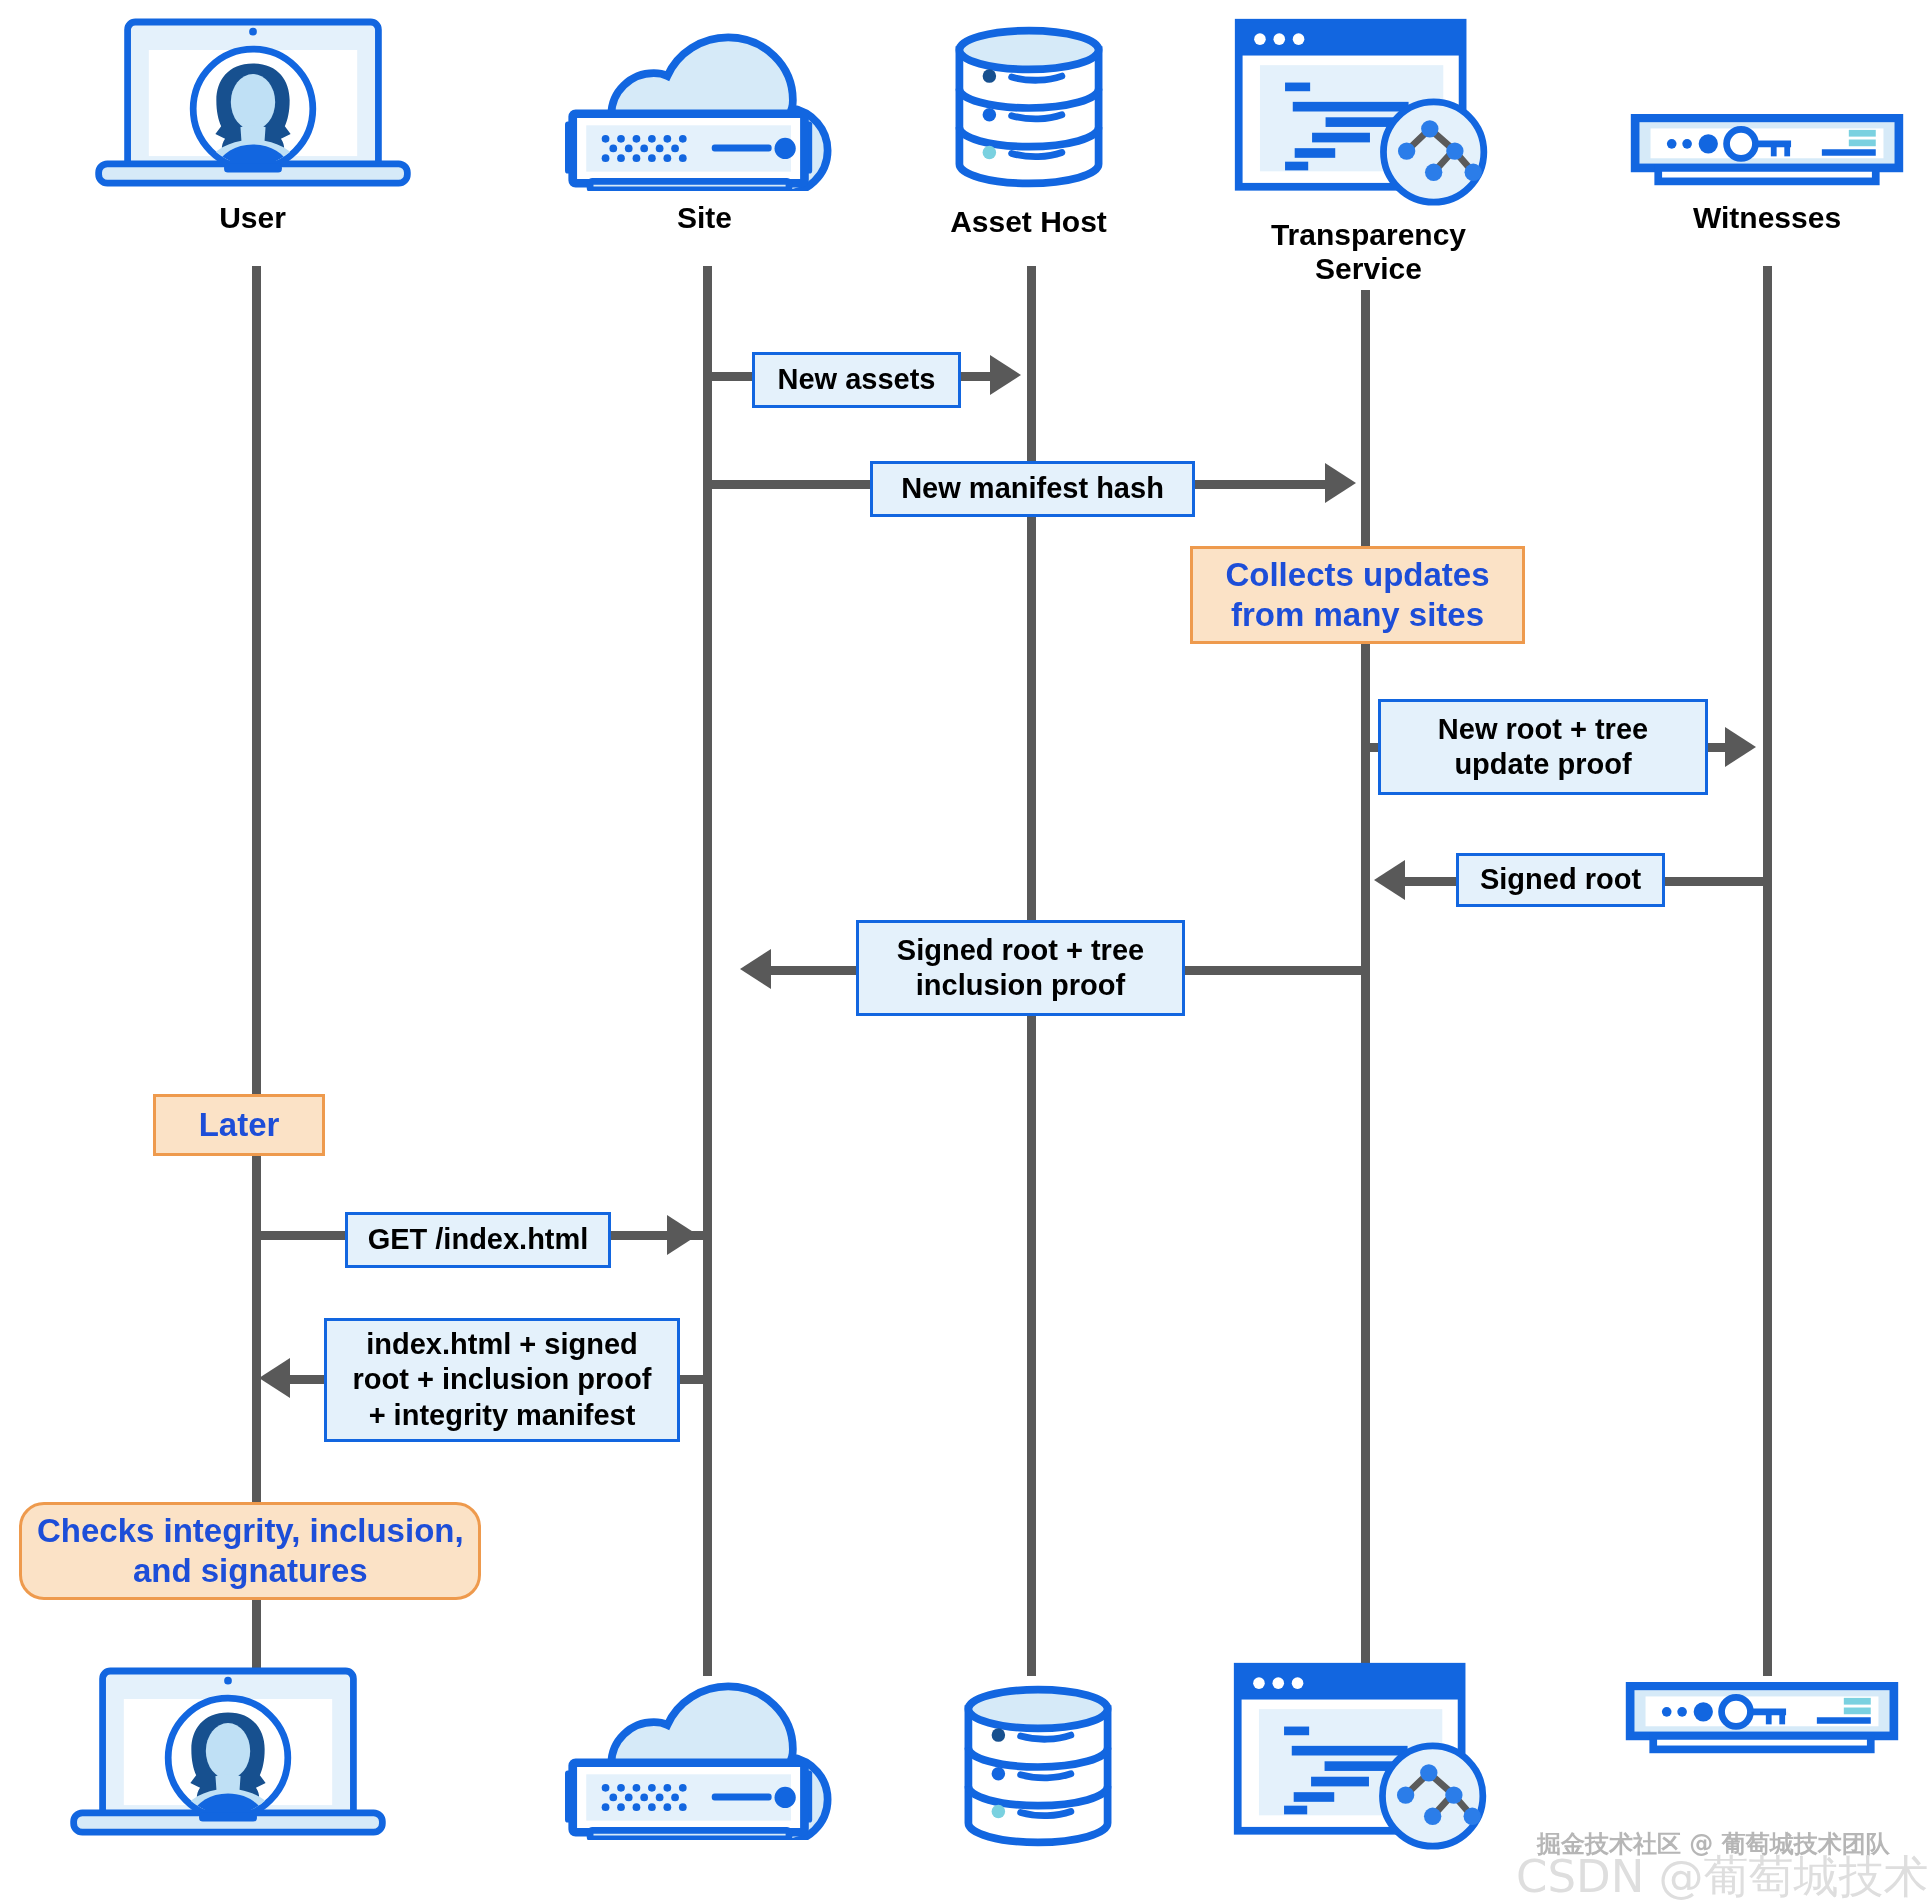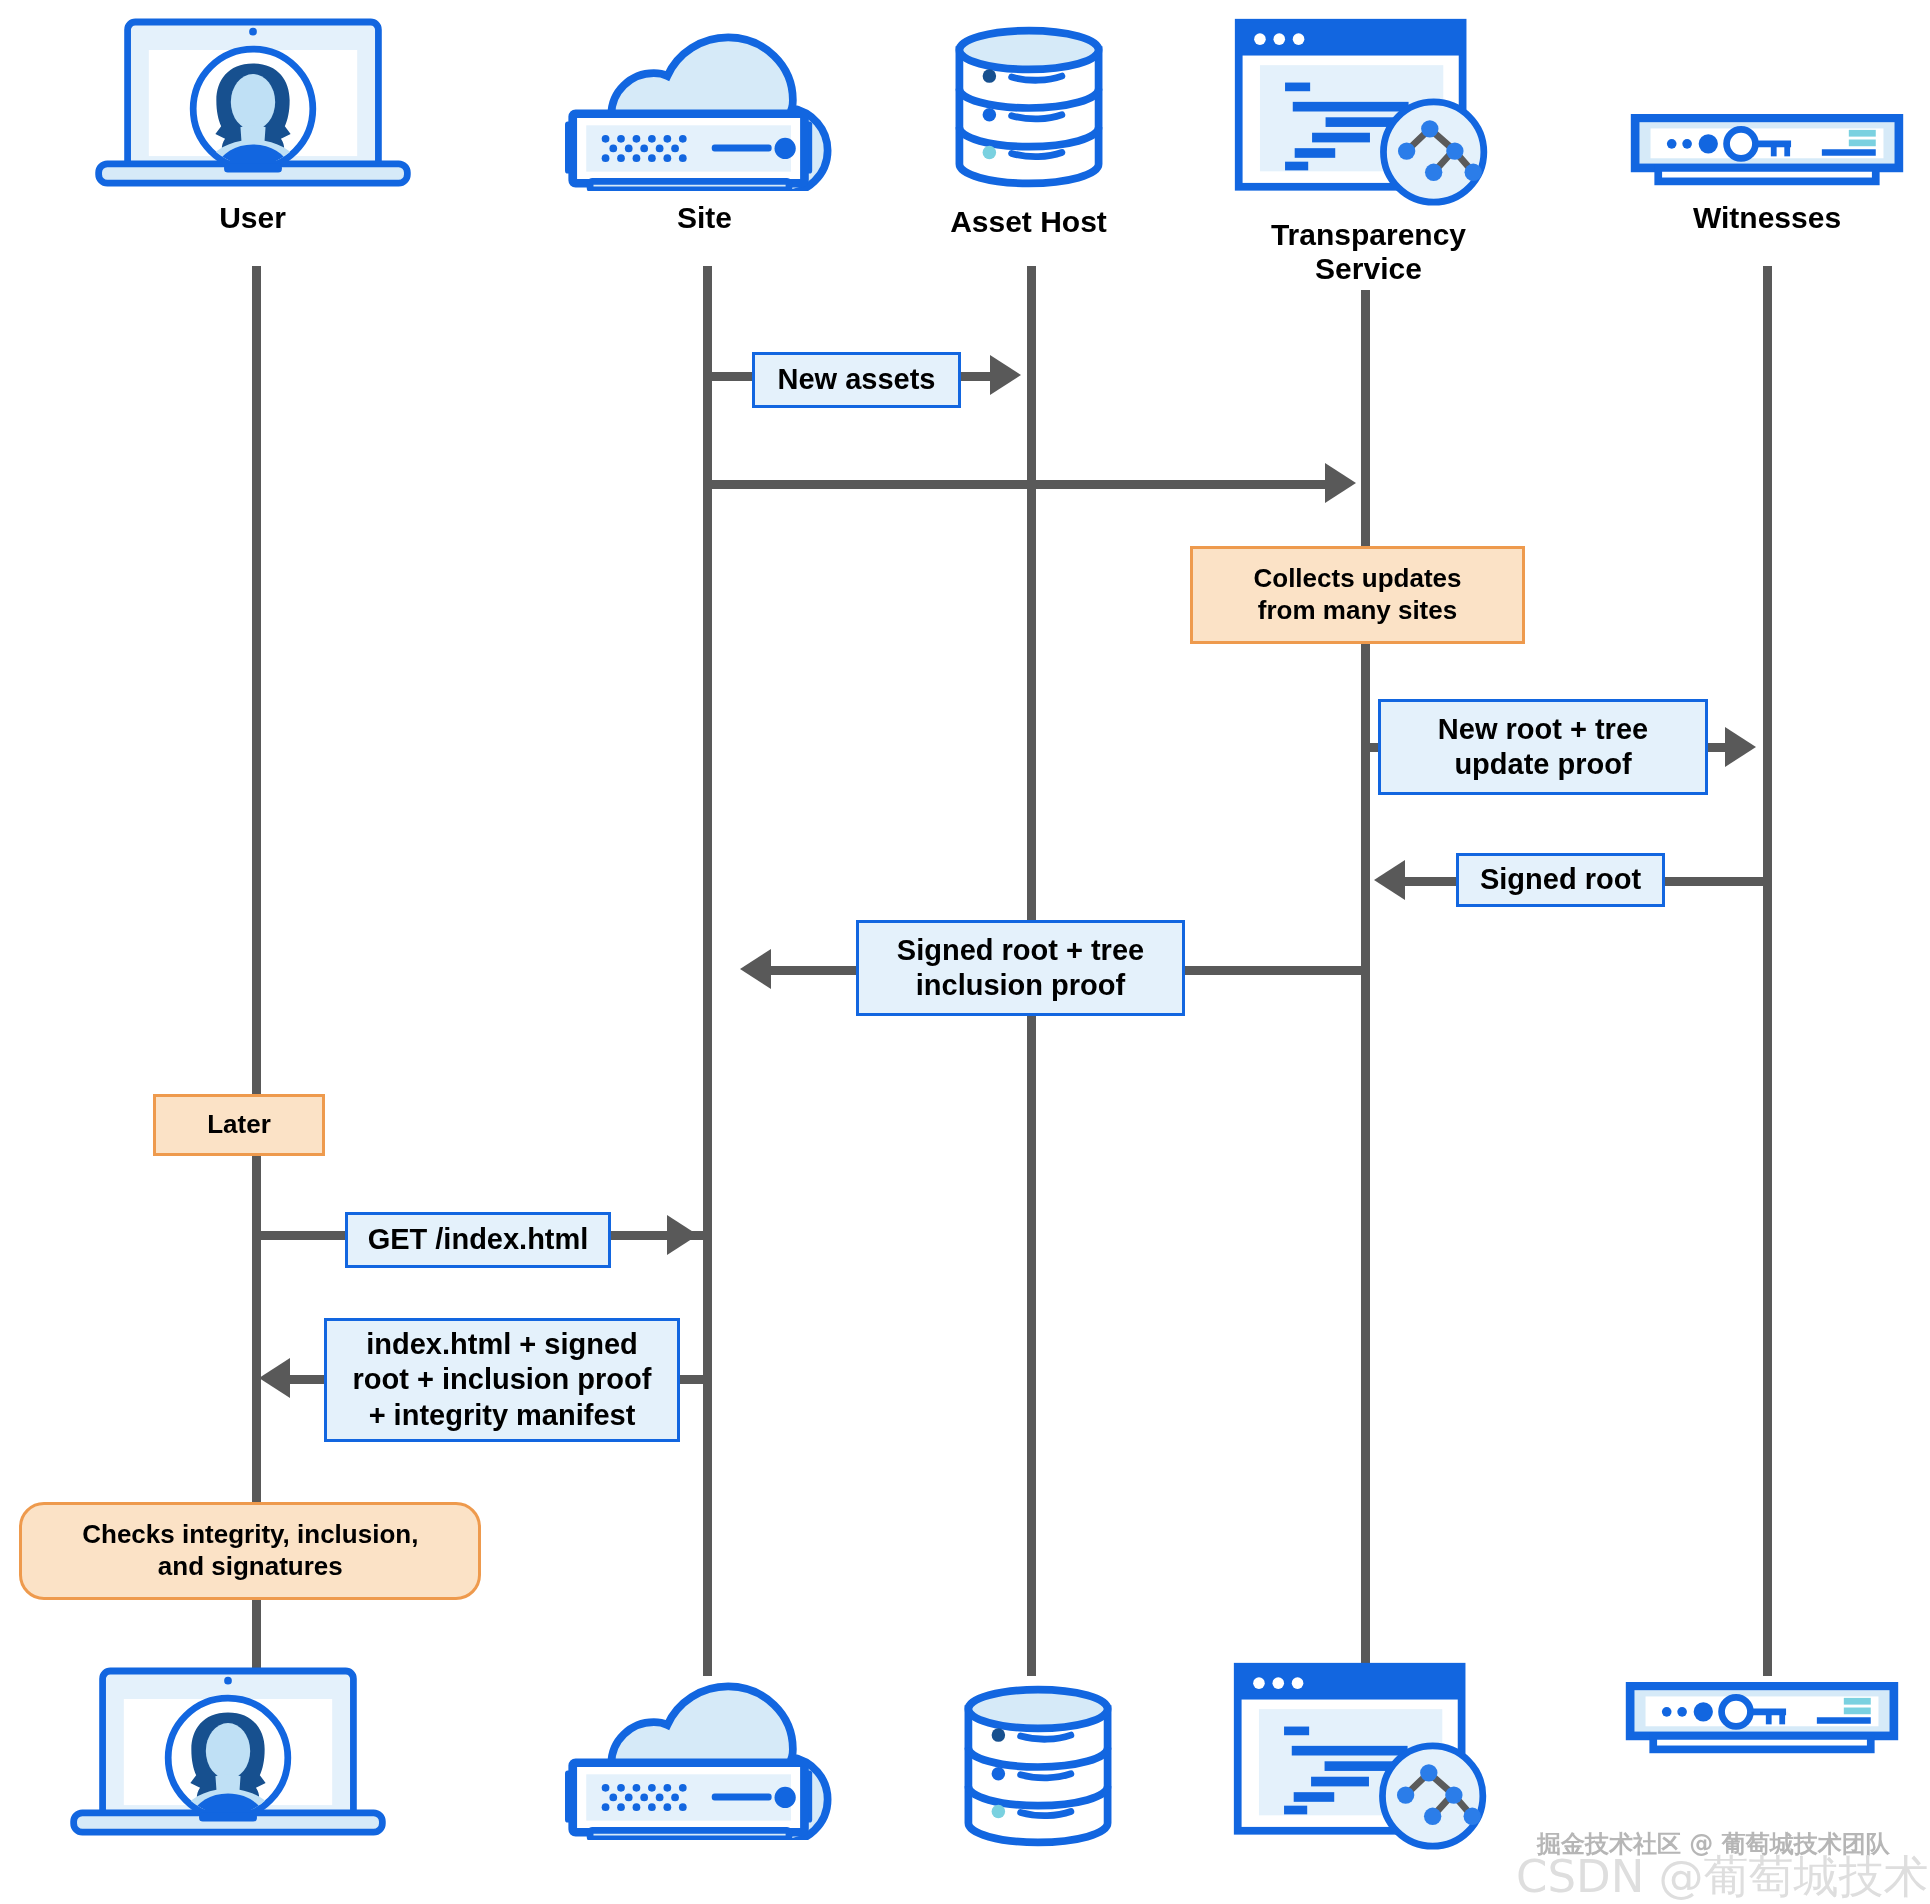--- a/index.html
+++ b/index.html
@@ -86,23 +86,23 @@
   
   .notebox {
     position: absolute;
     box-sizing: border-box;
     background: #FBE2C6;
     border: 3.9px solid #EE9A4D;
     display: flex;
     align-items: center;
     justify-content: center;
     text-align: center;
-    color: #000000;
+    color: #1d4ed8;
     font-weight: bold;
-    font-size: 26px;
+    font-size: 33px;
     line-height: 1.22;
     padding: 5.8px 13.5px;
     white-space: pre-line;
   }
 
   
   .footer-icon {
     position: absolute;
   }
 
@@ -264,20 +264,21 @@
     </span>
     <div class="actor-label">Witnesses</div>
   </div>
 
   <div class="arrowline" style="left:708px; top:372px; width:290px;"></div>
   <div class="arrowhead right" style="left:990px; top:355px;"></div>
   <div class="msgbox" style="left:752px; top:352px; width:209px; height:56px;">New assets</div>
 
   <div class="arrowline" style="left:708px; top:480px; width:623px;"></div>
   <div class="arrowhead right" style="left:1325px; top:463px;"></div>
+  <div class="msgbox" style="left:870px; top:461px; width:325px; height:56px;">New manifest hash</div>
 
   <div class="notebox" style="left:1190px; top:546px; width:335px; height:98px;">Collects updates
 from many sites</div>
 
   <div class="arrowline" style="left:1366px; top:743px; width:365px;"></div>
   <div class="arrowhead right" style="left:1725px; top:727px;"></div>
   <div class="msgbox" style="left:1378px; top:699px; width:330px; height:96px;">New root + tree
 update proof</div>
 
   <div class="arrowline" style="left:1405px; top:877px; width:362px;"></div>

